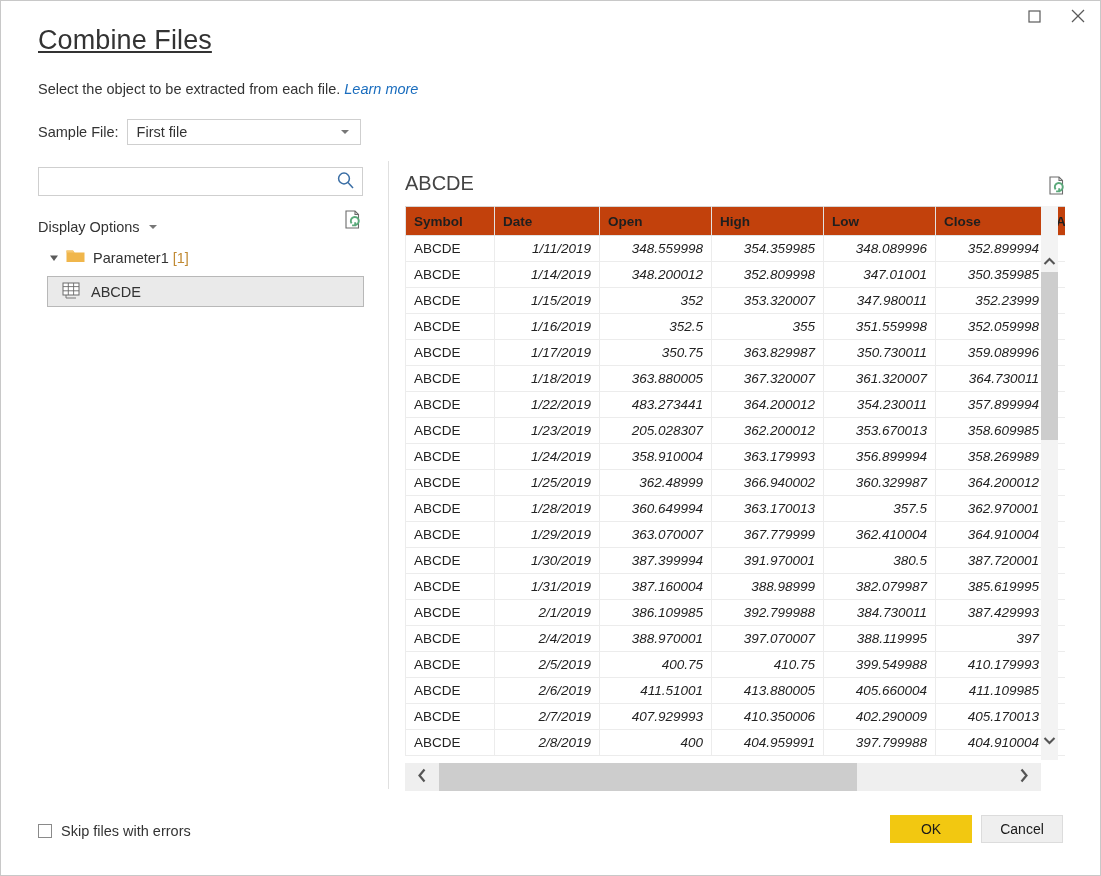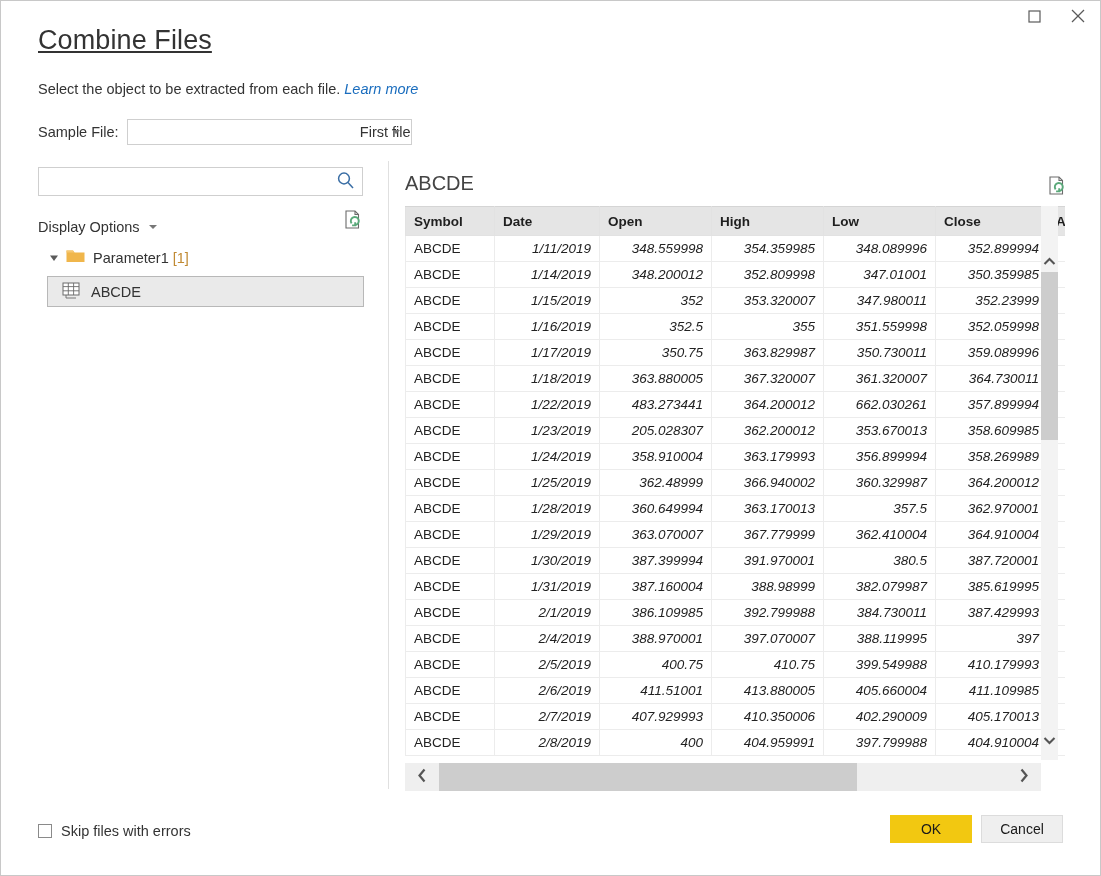--- a/index.html
+++ b/index.html
@@ -73,29 +73,28 @@
     display: flex;
     align-items: center;
   }
   .samplefile-label {
     font-size: 14.5px;
     color: #333333;
     margin-right: 8px;
   }
   .combo {
     position: relative;
-    width: 285px;
+    width: 234px;
     height: 26px;
     border: 1px solid #cfcfcf;
     background: #ffffff;
     display: flex;
     align-items: center;
     box-sizing: border-box;
     cursor: default;
-    justify-content: flex-end;
   }
   .combo-value {
     font-size: 14.5px;
     color: #333333;
     padding-left: 9px;
   }
   .combo-arrow {
     position: absolute;
     right: 11px;
     top: 50%;
@@ -260,21 +259,21 @@
     height: 567px;
     overflow: hidden;
   }
   table.grid {
     border-collapse: collapse;
     table-layout: fixed;
     width: 752px;
     font-size: 13.5px;
   }
   table.grid th {
-    background: #e5e5e5;
+    background: #c2410c;
     border: 1px solid #e2e2e2;
     border-top: 1px solid #d5d5d5;
     height: 29px;
     padding: 0 8px;
     text-align: left;
     font-weight: bold;
     color: #1f1f1f;
     font-size: 13.5px;
     box-sizing: border-box;
     white-space: nowrap;
@@ -616,21 +615,21 @@
               <td class="num">367.320007</td>
               <td class="num">361.320007</td>
               <td class="num">364.730011</td>
               <td class="num"></td>
             </tr>
             <tr>
               <td class="txt">ABCDE</td>
               <td class="num">1/22/2019</td>
               <td class="num">483.273441</td>
               <td class="num">364.200012</td>
-              <td class="num">662.030261</td>
+              <td class="num">354.230011</td>
               <td class="num">357.899994</td>
               <td class="num"></td>
             </tr>
             <tr>
               <td class="txt">ABCDE</td>
               <td class="num">1/23/2019</td>
               <td class="num">205.028307</td>
               <td class="num">362.200012</td>
               <td class="num">353.670013</td>
               <td class="num">358.609985</td>

